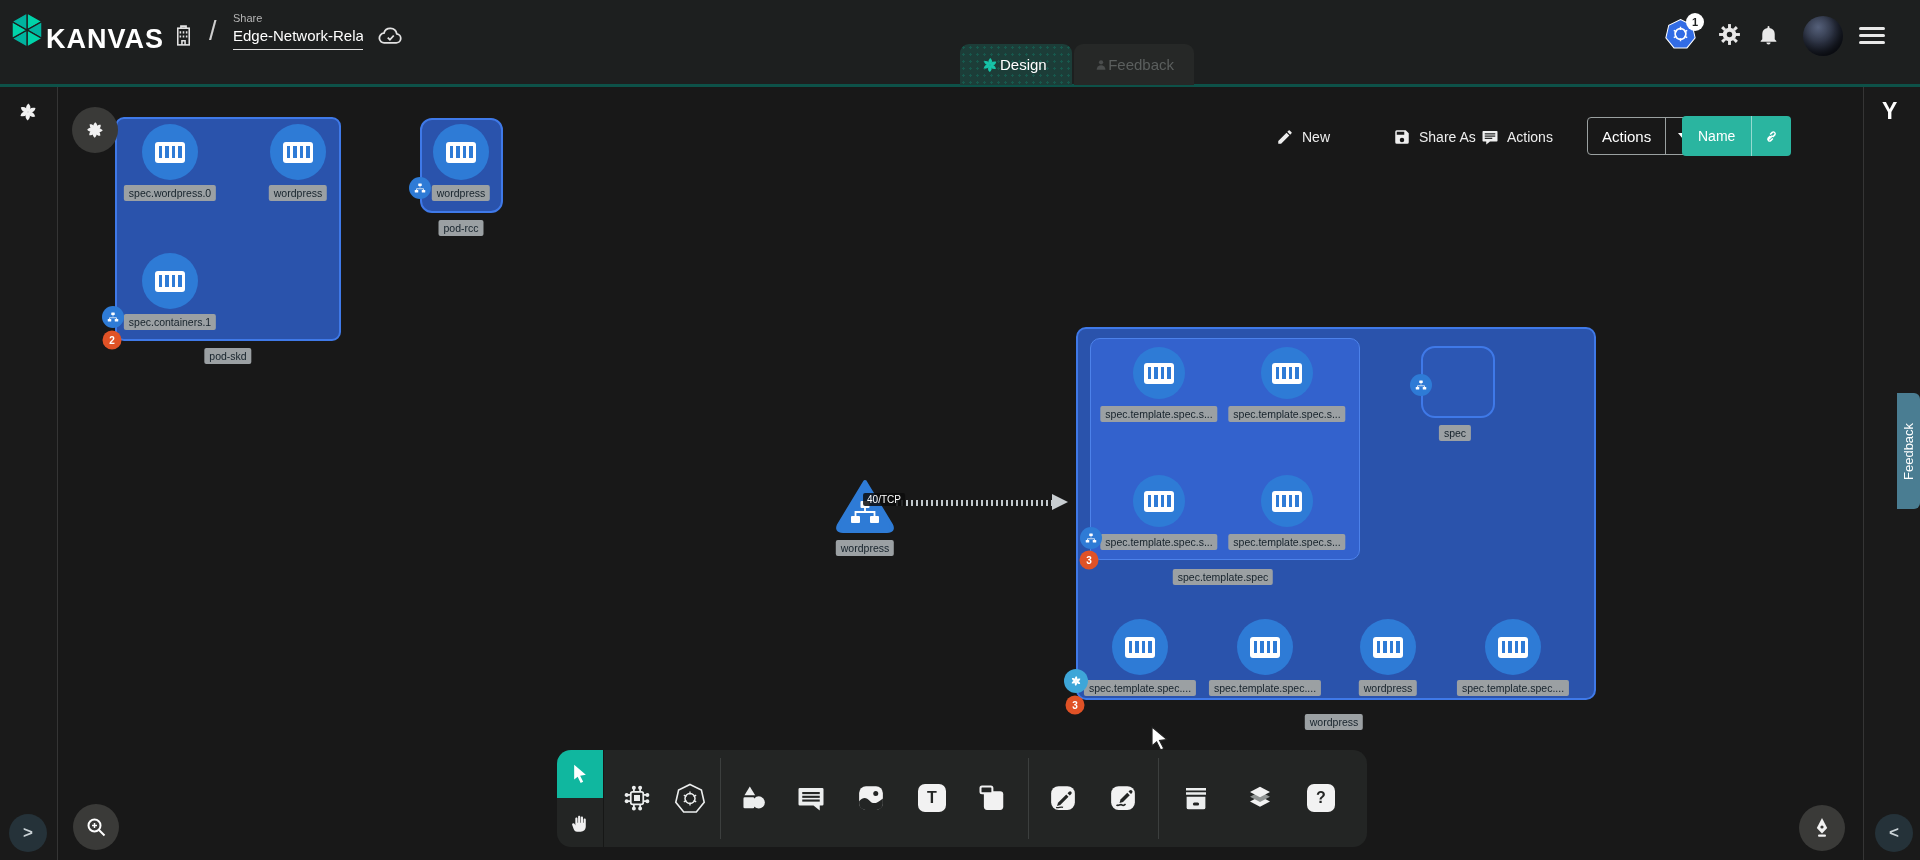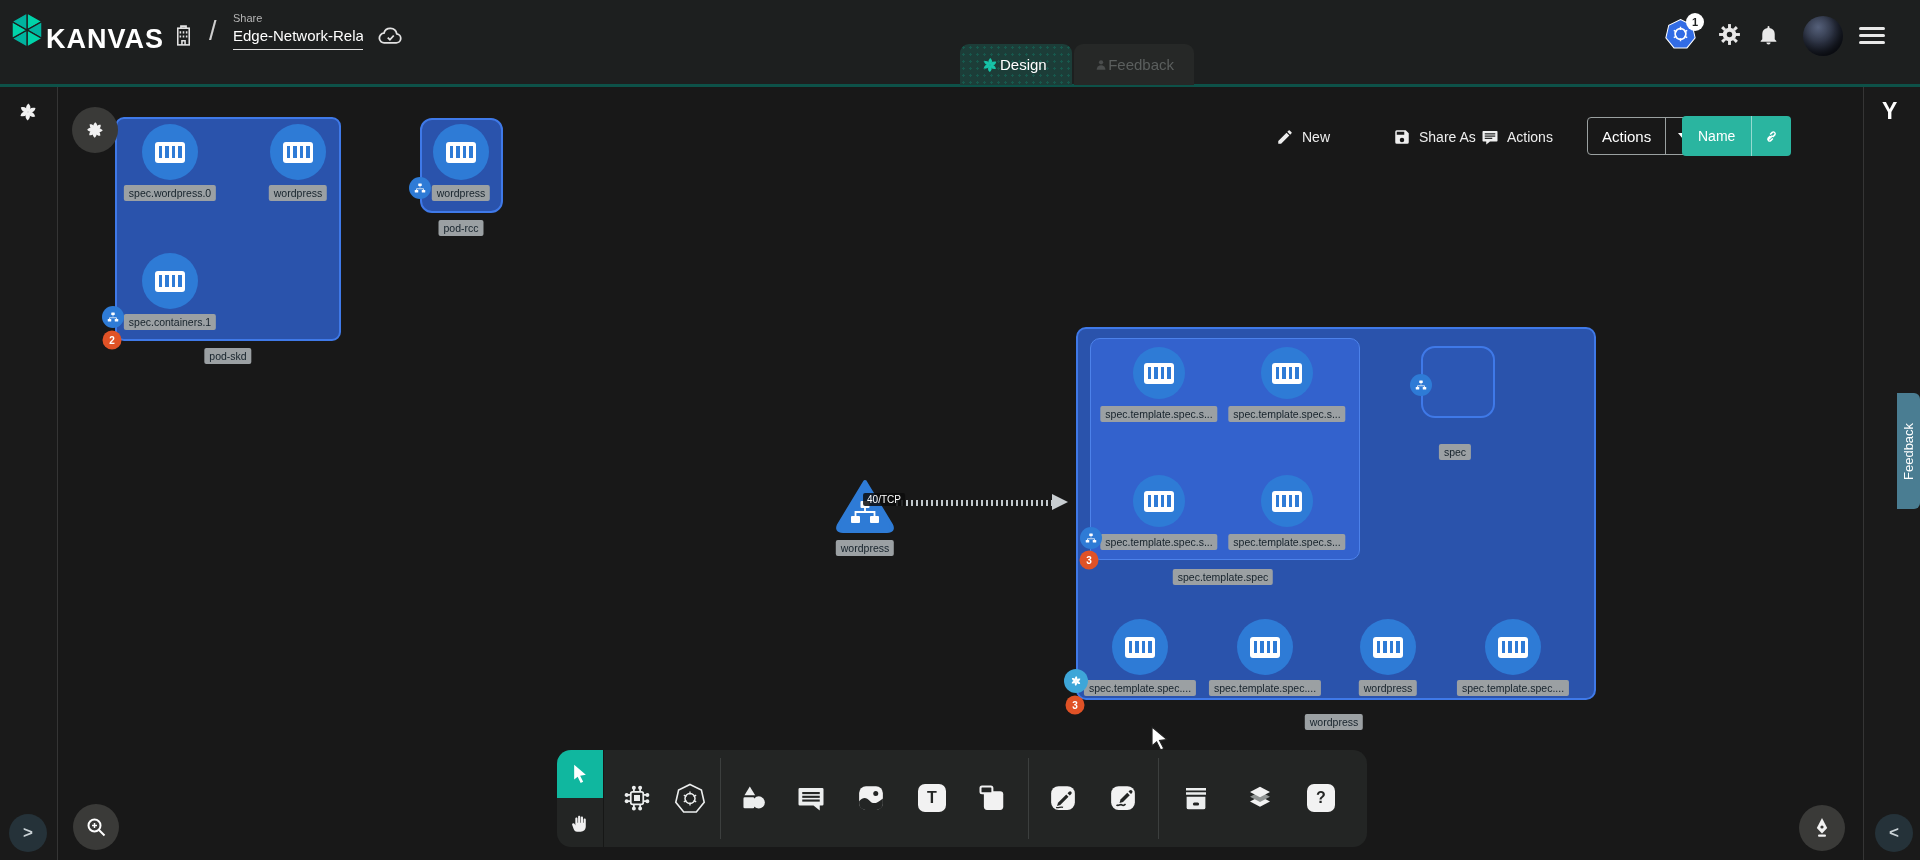--- a/index.html
+++ b/index.html
@@ -416,21 +416,21 @@
     <svg width="12" height="11" viewBox="0 0 24 22" fill="#fff">
         <rect x="8.5" y="1" width="7" height="5" rx="1"></rect>
         <rect x="1.5" y="14" width="7" height="5" rx="1"></rect>
         <rect x="15.5" y="14" width="7" height="5" rx="1"></rect>
         <path d="M12 6v3M5 14v-2.5h14V14" stroke="#fff" stroke-width="1.5" fill="none"></path>
       </svg>
   </div>
   <div class="badge badge-red" style="left:1089px;top:560px;">3</div>
 
   <div class="group" style="left:1421px;top:346px;width:74px;height:72px;border-radius:14px;background:#2c57b4;"></div>
-  <div class="chip" style="left:1455px;top:444px;">spec</div>
+  <div class="chip" style="left:1455px;top:425px;">spec</div>
   <div class="badge badge-blue" style="left:1421px;top:385px;">
     <svg width="12" height="11" viewBox="0 0 24 22" fill="#fff">
         <rect x="8.5" y="1" width="7" height="5" rx="1"></rect>
         <rect x="1.5" y="14" width="7" height="5" rx="1"></rect>
         <rect x="15.5" y="14" width="7" height="5" rx="1"></rect>
         <path d="M12 6v3M5 14v-2.5h14V14" stroke="#fff" stroke-width="1.5" fill="none"></path>
       </svg>
   </div>
 
   <div class="knode n56" style="left:1112px;top:619px;">

